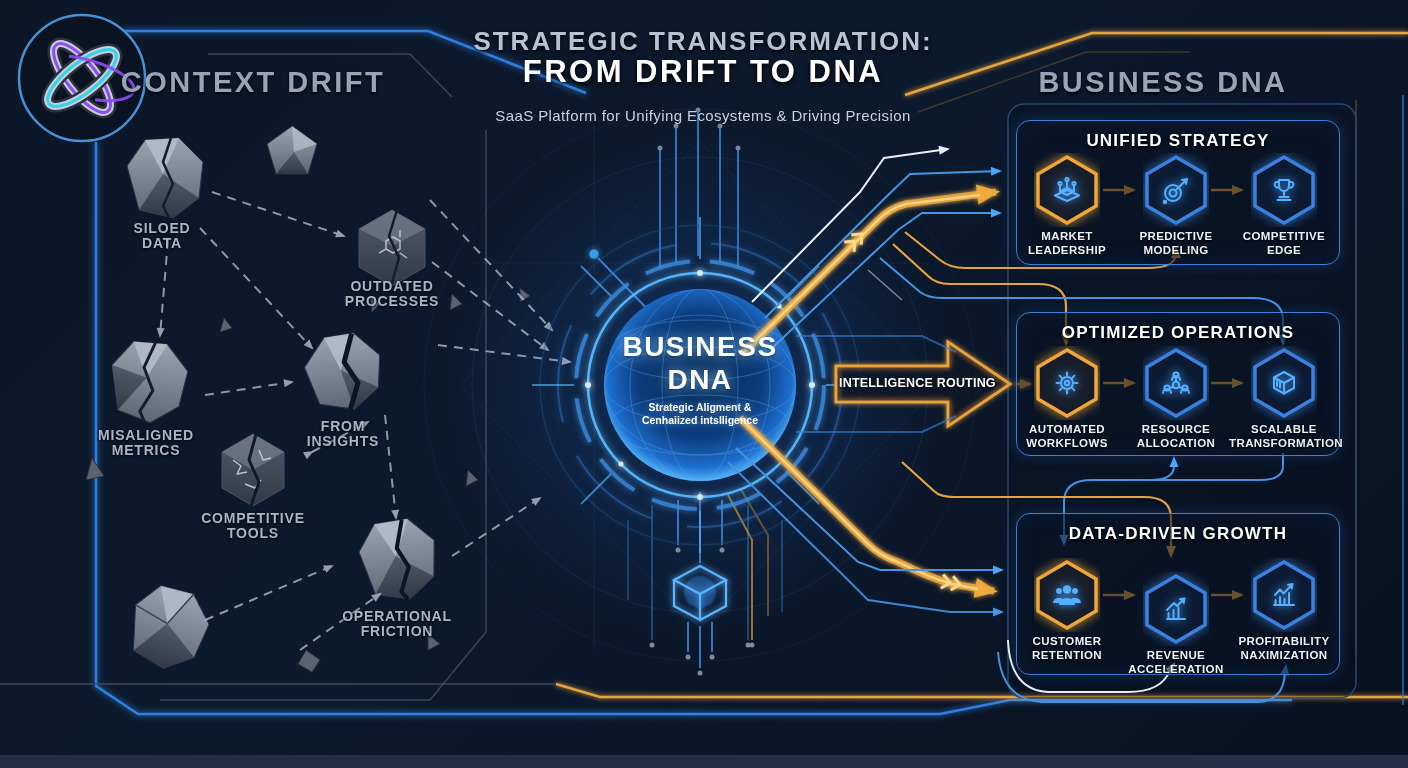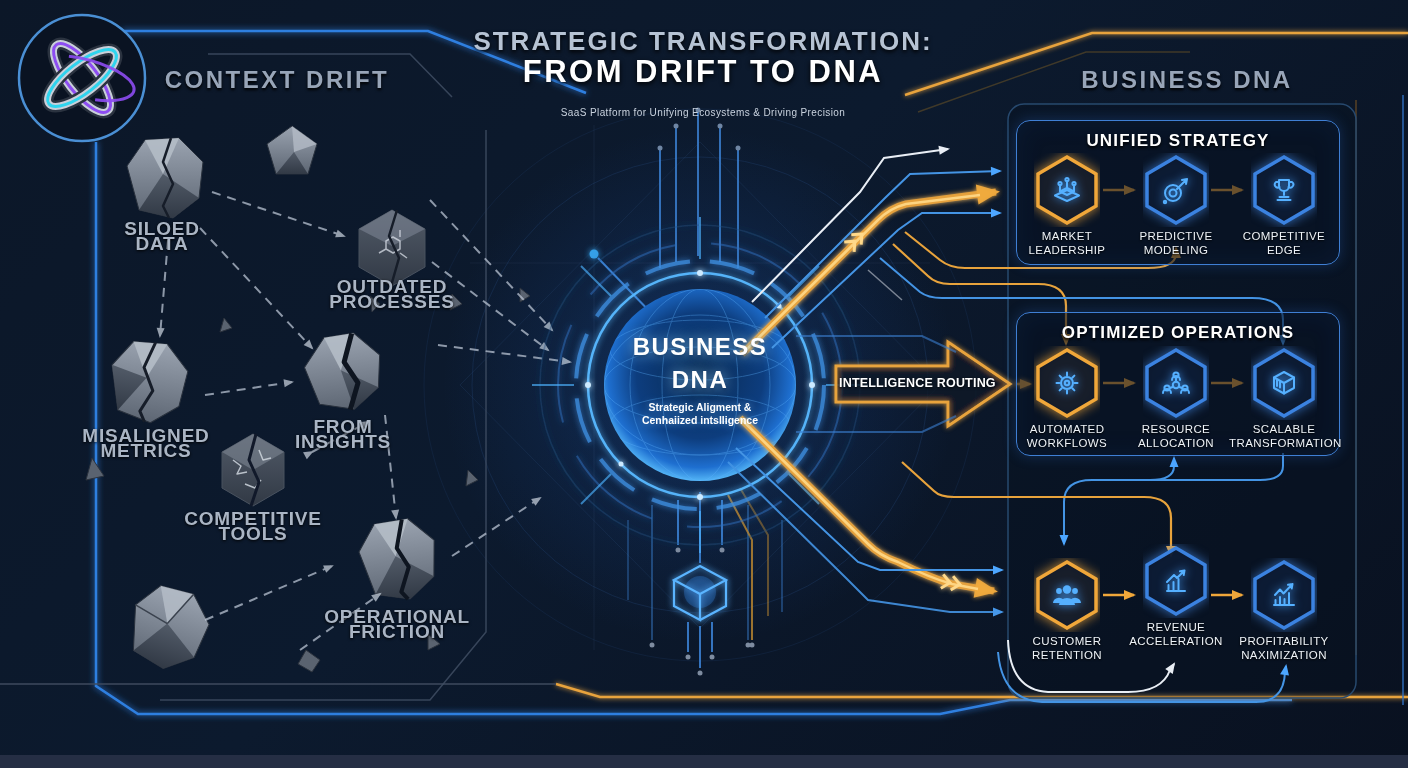--- a/index.html
+++ b/index.html
@@ -5,45 +5,45 @@
   html,body{margin:0;padding:0;background:#060b14;}
   #stage{position:relative;width:1408px;height:768px;overflow:hidden;
     background:linear-gradient(135deg,#0c1728 0%,#0c1a2e 45%,#091120 100%);
     font-family:"Liberation Sans",sans-serif;color:#fff;}
   .bg-glow{position:absolute;left:440px;top:125px;width:520px;height:520px;border-radius:50%;
     background:radial-gradient(circle,rgba(35,110,220,.30) 0%,rgba(25,80,170,.12) 45%,rgba(0,0,0,0) 70%);}
   svg.layer{position:absolute;left:0;top:0;}
   .hdr{position:absolute;text-align:center;font-weight:bold;}
   .title1{left:353px;top:26px;width:700px;font-size:26px;letter-spacing:2px;color:#b6c3d4;text-shadow:0 2px 4px #000;}
   .title2{left:353px;top:54px;width:700px;font-size:31px;letter-spacing:2.5px;color:#ffffff;text-shadow:0 2px 5px #000;}
-  .subtitle{position:absolute;left:403px;top:107px;width:600px;text-align:center;font-size:10px;color:#c9d2de;letter-spacing:.4px;}
-  .sec-hdr{font-size:24px;letter-spacing:2.5px;color:#98a5b8;text-shadow:0 2px 3px #000;padding-left:24px;}
+  .subtitle{position:absolute;left:403px;top:107px;width:600px;text-align:center;font-size:15px;color:#c9d2de;letter-spacing:.4px;}
+  .sec-hdr{font-size:29px;letter-spacing:2.5px;color:#98a5b8;text-shadow:0 2px 3px #000;}
   .ctx-hdr{left:103px;top:66px;width:300px;}
   .bdna-hdr{left:1013px;top:66px;width:300px;}
-  .rock-label{position:absolute;text-align:center;font-weight:bold;font-size:19px;line-height:15px;
+  .rock-label{position:absolute;text-align:center;font-weight:bold;font-size:14px;line-height:15px;
     letter-spacing:.8px;color:#aab5c4;text-shadow:0 1px 3px #000;width:160px;}
   .sphere-text{position:absolute;left:598px;top:330px;width:204px;text-align:center;}
-  .sphere-text .l1{font-size:24px;font-weight:bold;letter-spacing:1.5px;line-height:33px;text-shadow:0 0 14px rgba(140,210,255,.9),0 2px 3px rgba(0,30,70,.8);}
+  .sphere-text .l1{font-size:28px;font-weight:bold;letter-spacing:1.5px;line-height:33px;text-shadow:0 0 14px rgba(140,210,255,.9),0 2px 3px rgba(0,30,70,.8);}
   .sphere-text .sub{font-size:10.5px;font-weight:bold;line-height:13px;margin-top:5px;text-shadow:0 0 8px rgba(120,190,255,.8);}
   .routing-label{position:absolute;left:839px;top:376px;width:168px;font-size:12.5px;font-weight:bold;
     letter-spacing:.2px;color:#fff;text-shadow:0 1px 3px #000;}
   .panel{position:absolute;left:1016px;width:322px;border:1.5px solid #3f7fd4;border-radius:14px;
     background:rgba(9,19,36,.58);box-shadow:0 0 14px rgba(45,115,220,.28), inset 0 0 26px rgba(20,60,130,.15);}
   .panel-title{position:absolute;width:100%;text-align:center;font-size:17px;font-weight:bold;
     letter-spacing:1.2px;color:#fff;text-shadow:0 2px 3px #000;}
   .node{position:absolute;width:110px;text-align:center;}
   .hexwrap{position:relative;width:66px;height:74px;margin:0 auto;}
   .hex polygon{fill:rgba(10,22,42,.92);stroke-width:3.5;}
   .hex.gold polygon{stroke:#f0a73a;filter:drop-shadow(0 0 6px rgba(240,167,58,.85));}
   .hex.blue polygon{stroke:#3b82e0;filter:drop-shadow(0 0 6px rgba(70,140,235,.75));}
   svg.ic{position:absolute;left:17px;top:21px;}
   .ic *{stroke:#55b0ff;fill:none;stroke-width:2;stroke-linecap:round;stroke-linejoin:round;}
   .ic .fill, .ic.fillicon *{fill:#55b0ff;stroke:none;}
   svg.ic{filter:drop-shadow(0 0 5px rgba(70,160,255,.95));}
-  .node-label{font-size:11.5px;font-weight:normal;line-height:13.5px;letter-spacing:.4px;color:#eef3f8;
+  .node-label{font-size:11.5px;font-weight:bold;line-height:13.5px;letter-spacing:.4px;color:#eef3f8;
     margin-top:3px;text-shadow:0 1px 2px #000;}
   .bottom-bar{position:absolute;left:0;bottom:0;width:1408px;height:13px;background:#252e44;}
   .logo{position:absolute;left:12px;top:8px;}
 </style>
 </head>
 <body>
 
 <div id="stage">
   <div class="bg-glow"></div>
 
@@ -401,20 +401,23 @@
   </div>
 
   <div class="routing-label">INTELLIGENCE ROUTING</div>
 
   <div class="panel" style="top:120px;height:143px;">
     <div class="panel-title" style="top:10px;">UNIFIED STRATEGY</div>
   </div>
   <div class="panel" style="top:312px;height:142px;">
     <div class="panel-title" style="top:10px;">OPTIMIZED OPERATIONS</div>
   </div>
+  <div class="panel" style="top:513px;height:160px;">
+    <div class="panel-title" style="top:10px;">DATA-DRIVEN GROWTH</div>
+  </div>
 
   <div class="node" style="left:1012px;top:153px;">
     <div class="hexwrap">
       <svg class="hex gold" width="66" height="74">
           <polygon points="33,4 62,21 62,53 33,70 4,53 4,21"></polygon>
         </svg>
       <svg class="ic" width="32" height="32" viewBox="0 0 32 32">
         <path d="M16,27 L28,21.5 L16,16 L4,21.5 Z"></path>
           <path d="M16,21 L23,17.5 L16,14 L9,17.5 Z"></path>
         <path d="M9,17 V11 M16,13.5 V7 M23,17 V11"></path>
@@ -532,21 +535,21 @@
           <path d="M18,24 a6,5.2 0 0 1 12,0 z"></path>
         <circle cx="16" cy="10.5" r="4.2"></circle>
           <path d="M8,26 a8,7 0 0 1 16,0 z"></path>
       </svg>
     </div>
     <div class="node-label">
         <div>CUSTOMER</div>
         <div>RETENTION</div>
       </div>
   </div>
-  <div class="node" style="left:1121px;top:544px;">
+  <div class="node" style="left:1121px;top:572px;">
     <div class="hexwrap">
       <svg class="hex blue" width="66" height="74">
           <polygon points="33,4 62,21 62,53 33,70 4,53 4,21"></polygon>
         </svg>
       <svg class="ic" width="32" height="32" viewBox="0 0 32 32">
         <path d="M7,26 H25" stroke-width="1.5"></path>
         <path d="M8.5,20 V26 M13.5,17 V26 M18.5,14 V26" stroke-width="3"></path>
         <path d="M7,17 L14,10 L17,13 L24.5,5.5 M24.5,5.5 l-4.5,0.8 M24.5,5.5 l-0.8,4.5"></path>
       </svg>
     </div>

